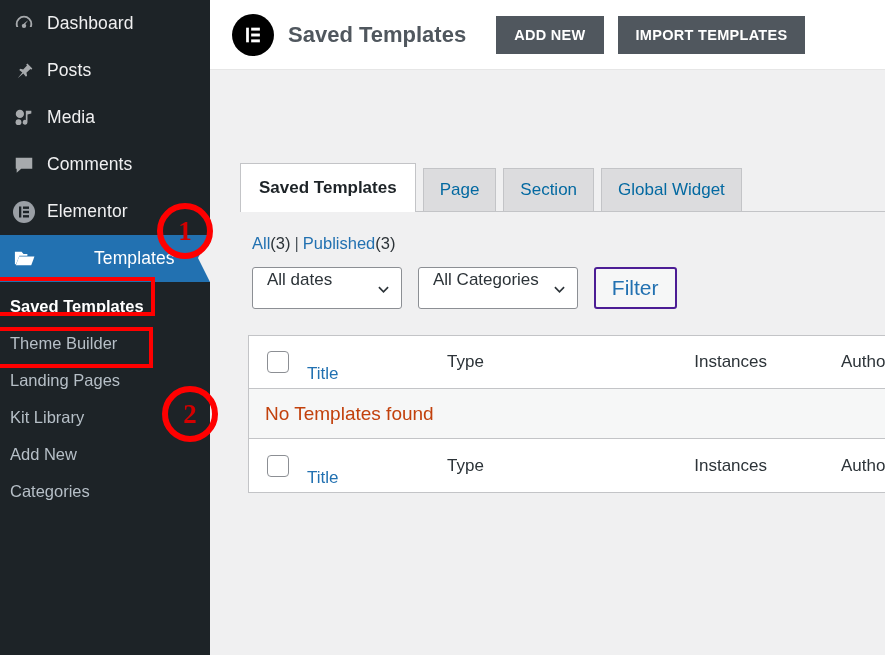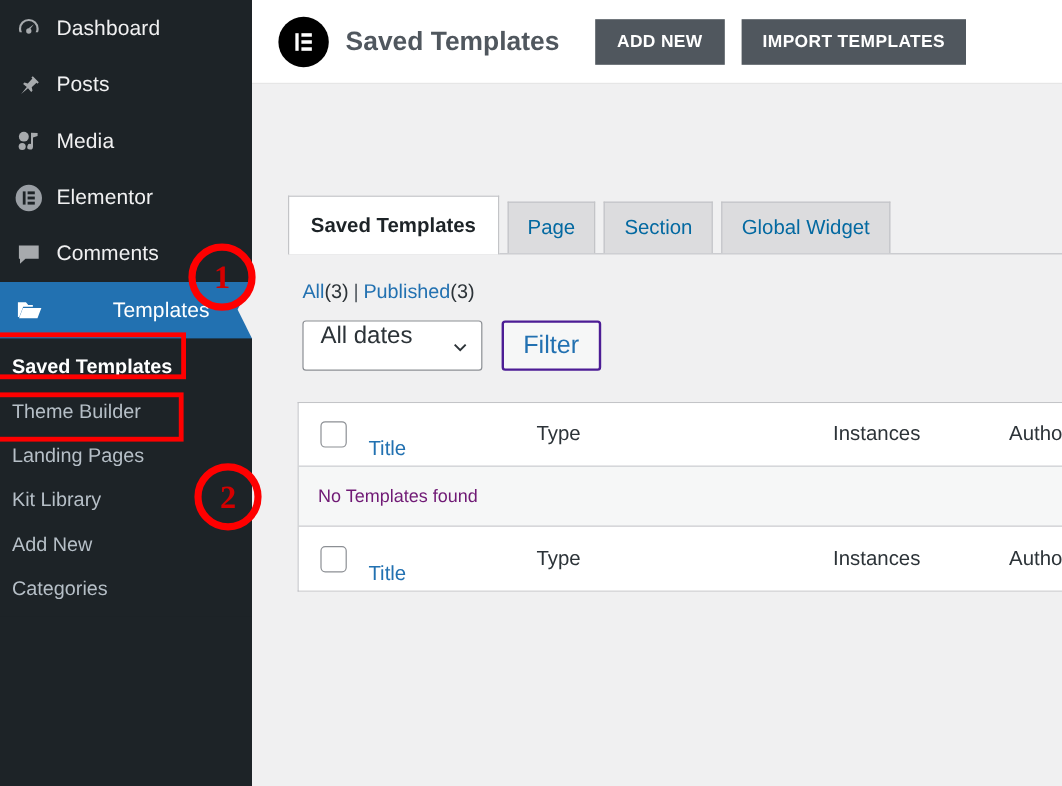--- a/index.html
+++ b/index.html
@@ -178,21 +178,21 @@
     margin: 14px 0 0 12px;
   }
   .select-box {
     position: relative;
     background: #ffffff;
     border: 1px solid #8c8f94;
     border-radius: 3px;
     height: 42px;
     display: flex; align-items: center;
     padding: 0 38px 16px 14px;
-    font-size: 20px;
+    font-size: 17px;
     color: #2c3338;
     margin-right: 16px;
     cursor: pointer;
     white-space: nowrap;
   }
   .select-box.wide { width: 150px; }
   .chev {
     position: absolute; right: 12px; top: 50%;
     margin-top: -4px;
     width: 11px; height: 11px;
@@ -241,22 +241,22 @@
     border-radius: 4px;
     background: #fff;
     cursor: pointer;
   }
   .col { font-size: 17px; color: #2c3338; white-space: nowrap; }
   .col.title { color: #2271b1; cursor: pointer; width: 140px; margin-top: 24px; }
   .col.type { width: 170px; }
   .col.instances { width: 150px; text-align: right; }
   .col.author { width: 130px; text-align: right; padding-right: 6px;}
   .empty-text {
-    font-size: 15px;
-    color: #701a75;
+    font-size: 19px;
+    color: #c2410c;
     padding-left: 16px;
   }
 </style>
 </head>
 <body>
 
 <div id="root">
 
   <div class="sidebar">
 
@@ -282,42 +282,42 @@
 
     <div class="menu-item">
       <span class="mi-icon">
         <svg width="22" height="22" viewBox="0 0 24 24" fill="#a7aaad">
           <circle cx="7.5" cy="7.5" r="4.5"></circle>
           <circle cx="6" cy="16.5" r="3.2"></circle>
           <path d="M14 4v10.2a2.6 2.6 0 1 0 1.8 2.5V8.2l4.2-1.2V4.1z"></path>
         </svg>
       </span>
       <span class="mi-label">Media</span>
+    </div>
+
+    <div class="menu-item">
+      <span class="mi-icon">
+        <svg width="22" height="22" viewBox="0 0 24 24" fill="#a7aaad">
+          <path d="M3 4h18v12H9l-5 4.5V16H3z"></path>
+        </svg>
+      </span>
+      <span class="mi-label">Comments</span>
     </div>
 
     <div class="menu-item">
       <span class="mi-icon">
         <svg width="24" height="24" viewBox="0 0 24 24">
           <circle cx="12" cy="12" r="11" fill="#9a9fa5"></circle>
           <rect x="7" y="6.5" width="2.3" height="11" fill="#1d2327"></rect>
           <rect x="11" y="6.5" width="6" height="2.4" fill="#1d2327"></rect>
           <rect x="11" y="10.8" width="6" height="2.4" fill="#1d2327"></rect>
           <rect x="11" y="15.1" width="6" height="2.4" fill="#1d2327"></rect>
         </svg>
       </span>
       <span class="mi-label">Elementor</span>
-    </div>
-
-    <div class="menu-item">
-      <span class="mi-icon">
-        <svg width="22" height="22" viewBox="0 0 24 24" fill="#a7aaad">
-          <path d="M3 4h18v12H9l-5 4.5V16H3z"></path>
-        </svg>
-      </span>
-      <span class="mi-label">Comments</span>
     </div>
 
     <div class="menu-item active-top">
       <span class="mi-icon">
         <svg width="23" height="23" viewBox="0 0 24 24" fill="#ffffff">
           <path d="M2 5h7l2 2.4h4V9H6.6L3.2 18H2z"></path>
           <path d="M6.4 10h16l-3.4 9h-16z"></path>
         </svg>
       </span>
       <span class="mi-label">Templates</span>
@@ -359,20 +359,26 @@
         <div class="tab">Global Widget</div>
       </div>
 
       <div class="subsubsub">
         <a>All</a><span class="count">(3)</span><span class="sep">|</span><a>Published</a><span class="count">(3)</span>
       </div>
 
       <div class="filterbar">
         <div class="select-box wide">
           <span>All dates</span>
+          <svg class="chev" viewBox="0 0 12 12">
+            <path d="M1 3.5L6 8.5L11 3.5" stroke="#2c3338" stroke-width="1.8" fill="none"></path>
+          </svg>
+        </div>
+        <div class="select-box">
+          <span>All Categories</span>
           <svg class="chev" viewBox="0 0 12 12">
             <path d="M1 3.5L6 8.5L11 3.5" stroke="#2c3338" stroke-width="1.8" fill="none"></path>
           </svg>
         </div>
         <button class="filter-btn">Filter</button>
       </div>
 
       <div class="wp-table">
 
         <div class="row">

